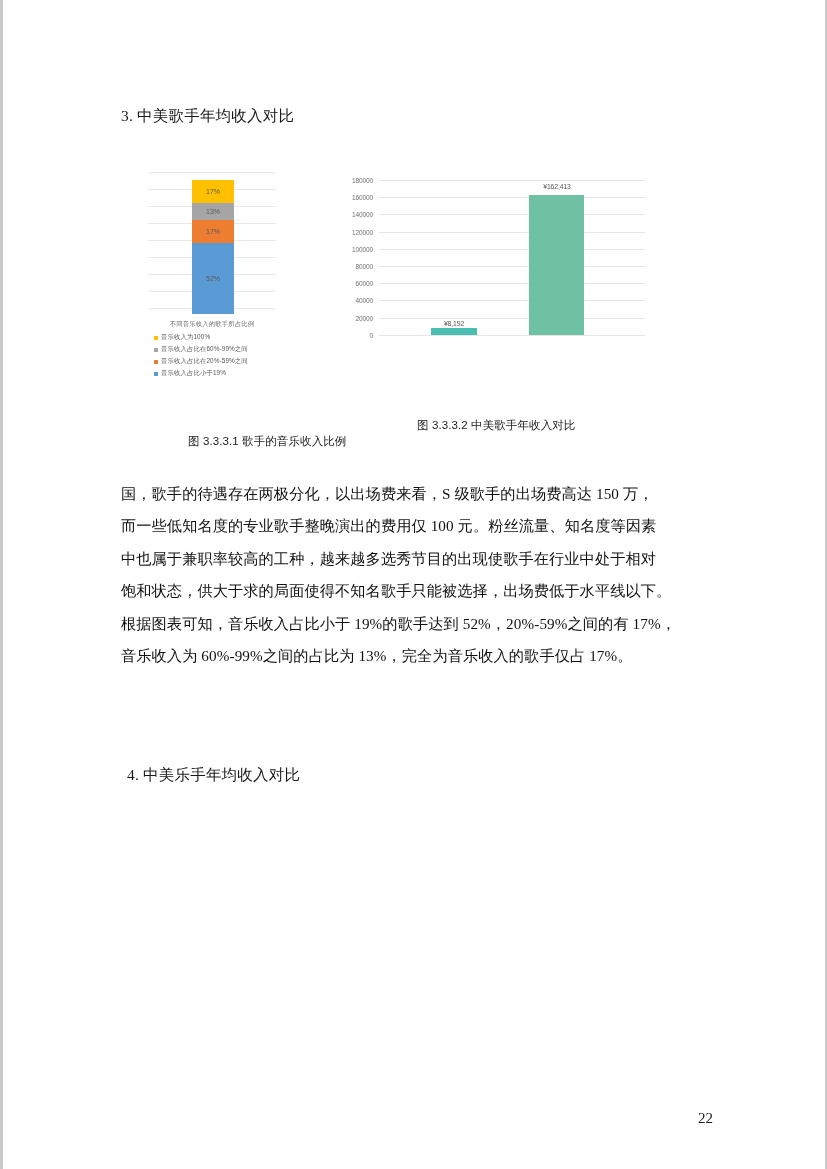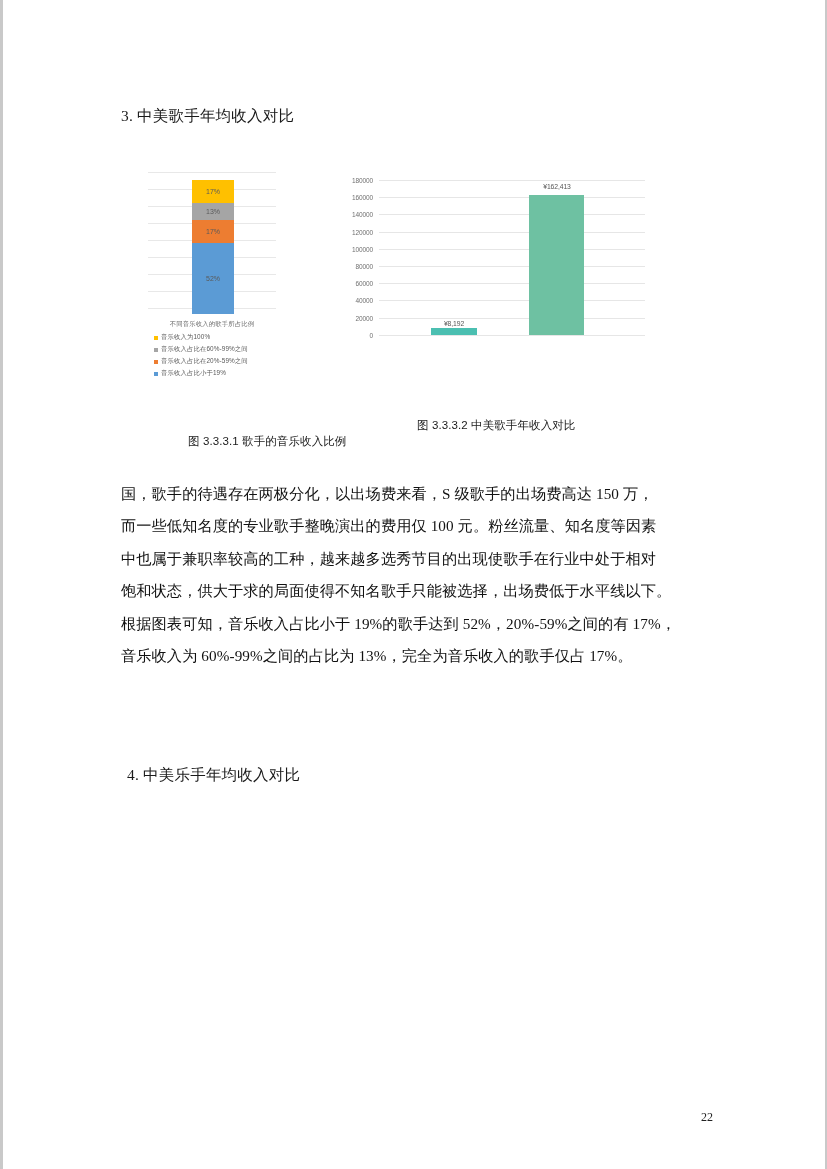--- a/index.html
+++ b/index.html
@@ -235,21 +235,21 @@
     letter-spacing: 0.1px;
   }
   .pline.indent { text-indent: 30px; }
 
   
   .page-number {
     position: absolute;
     right: 0;
     top: 1110px;
     font-family: "Liberation Serif", "DejaVu Serif", serif;
-    font-size: 12px;
+    font-size: 15px;
     color: #222222;
   }
 </style>
 </head>
 <body>
 
 <div class="page">
   <div class="content">
 
     <div class="sec-heading" id="heading-3">3. 中美歌手年均收入对比</div>

